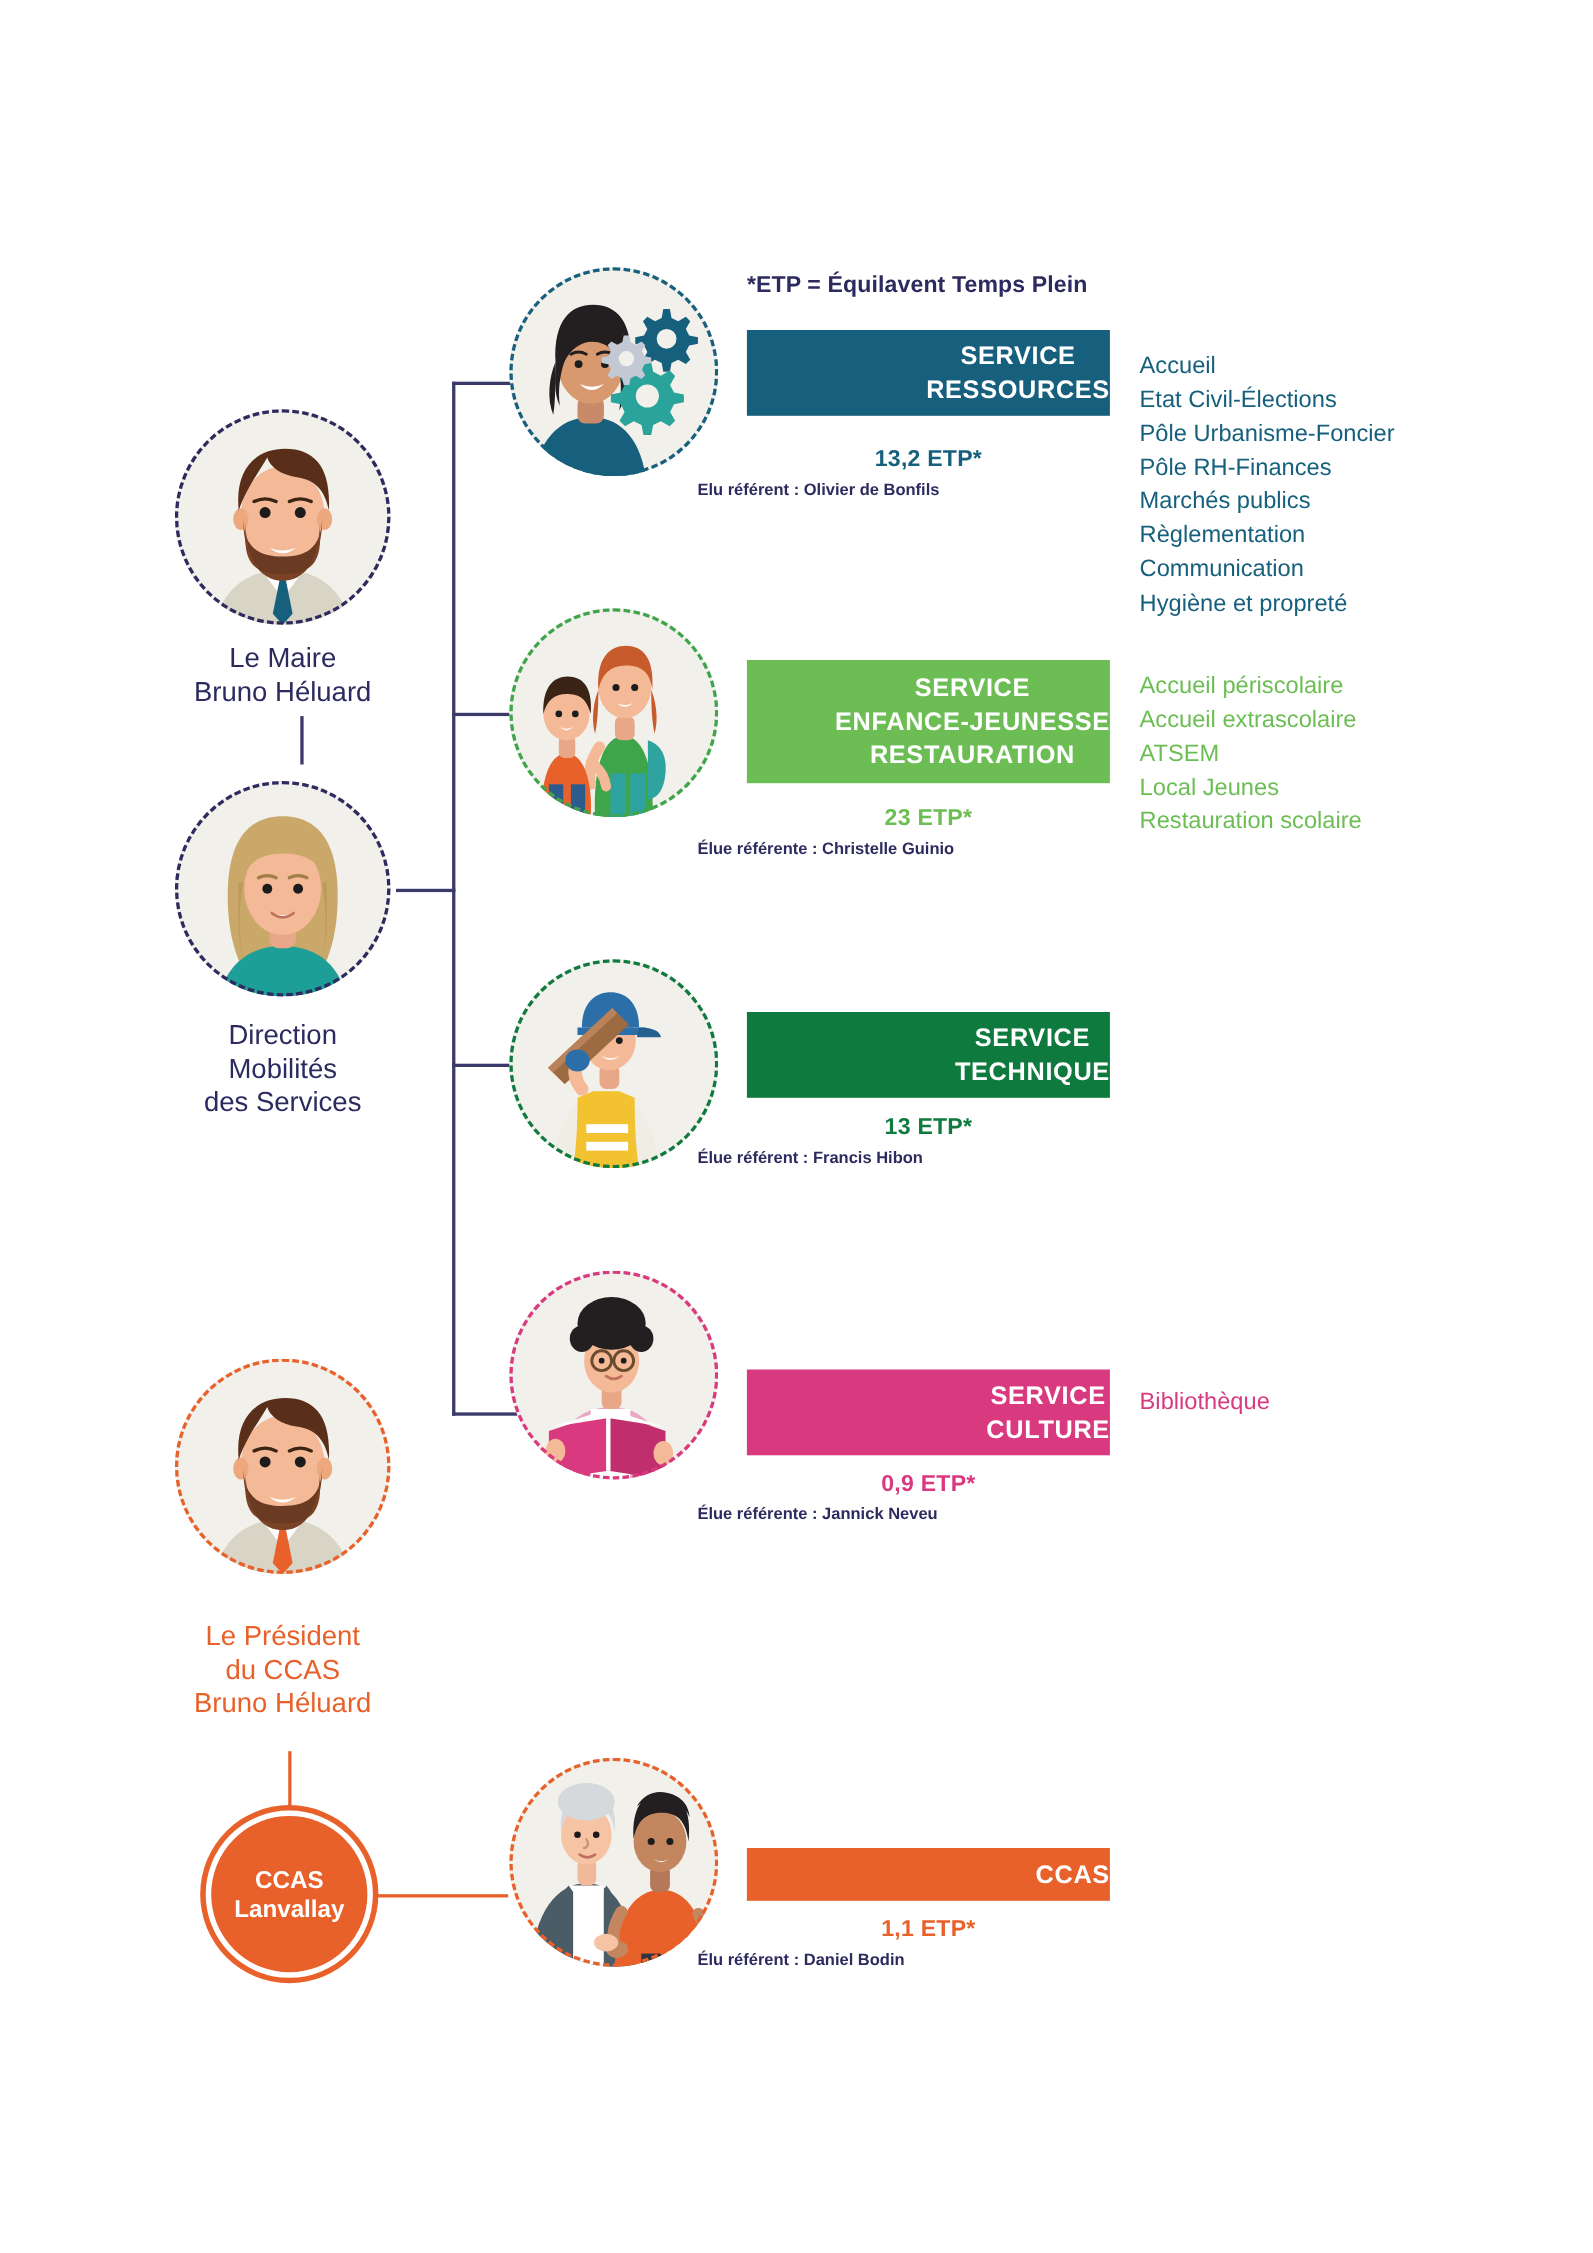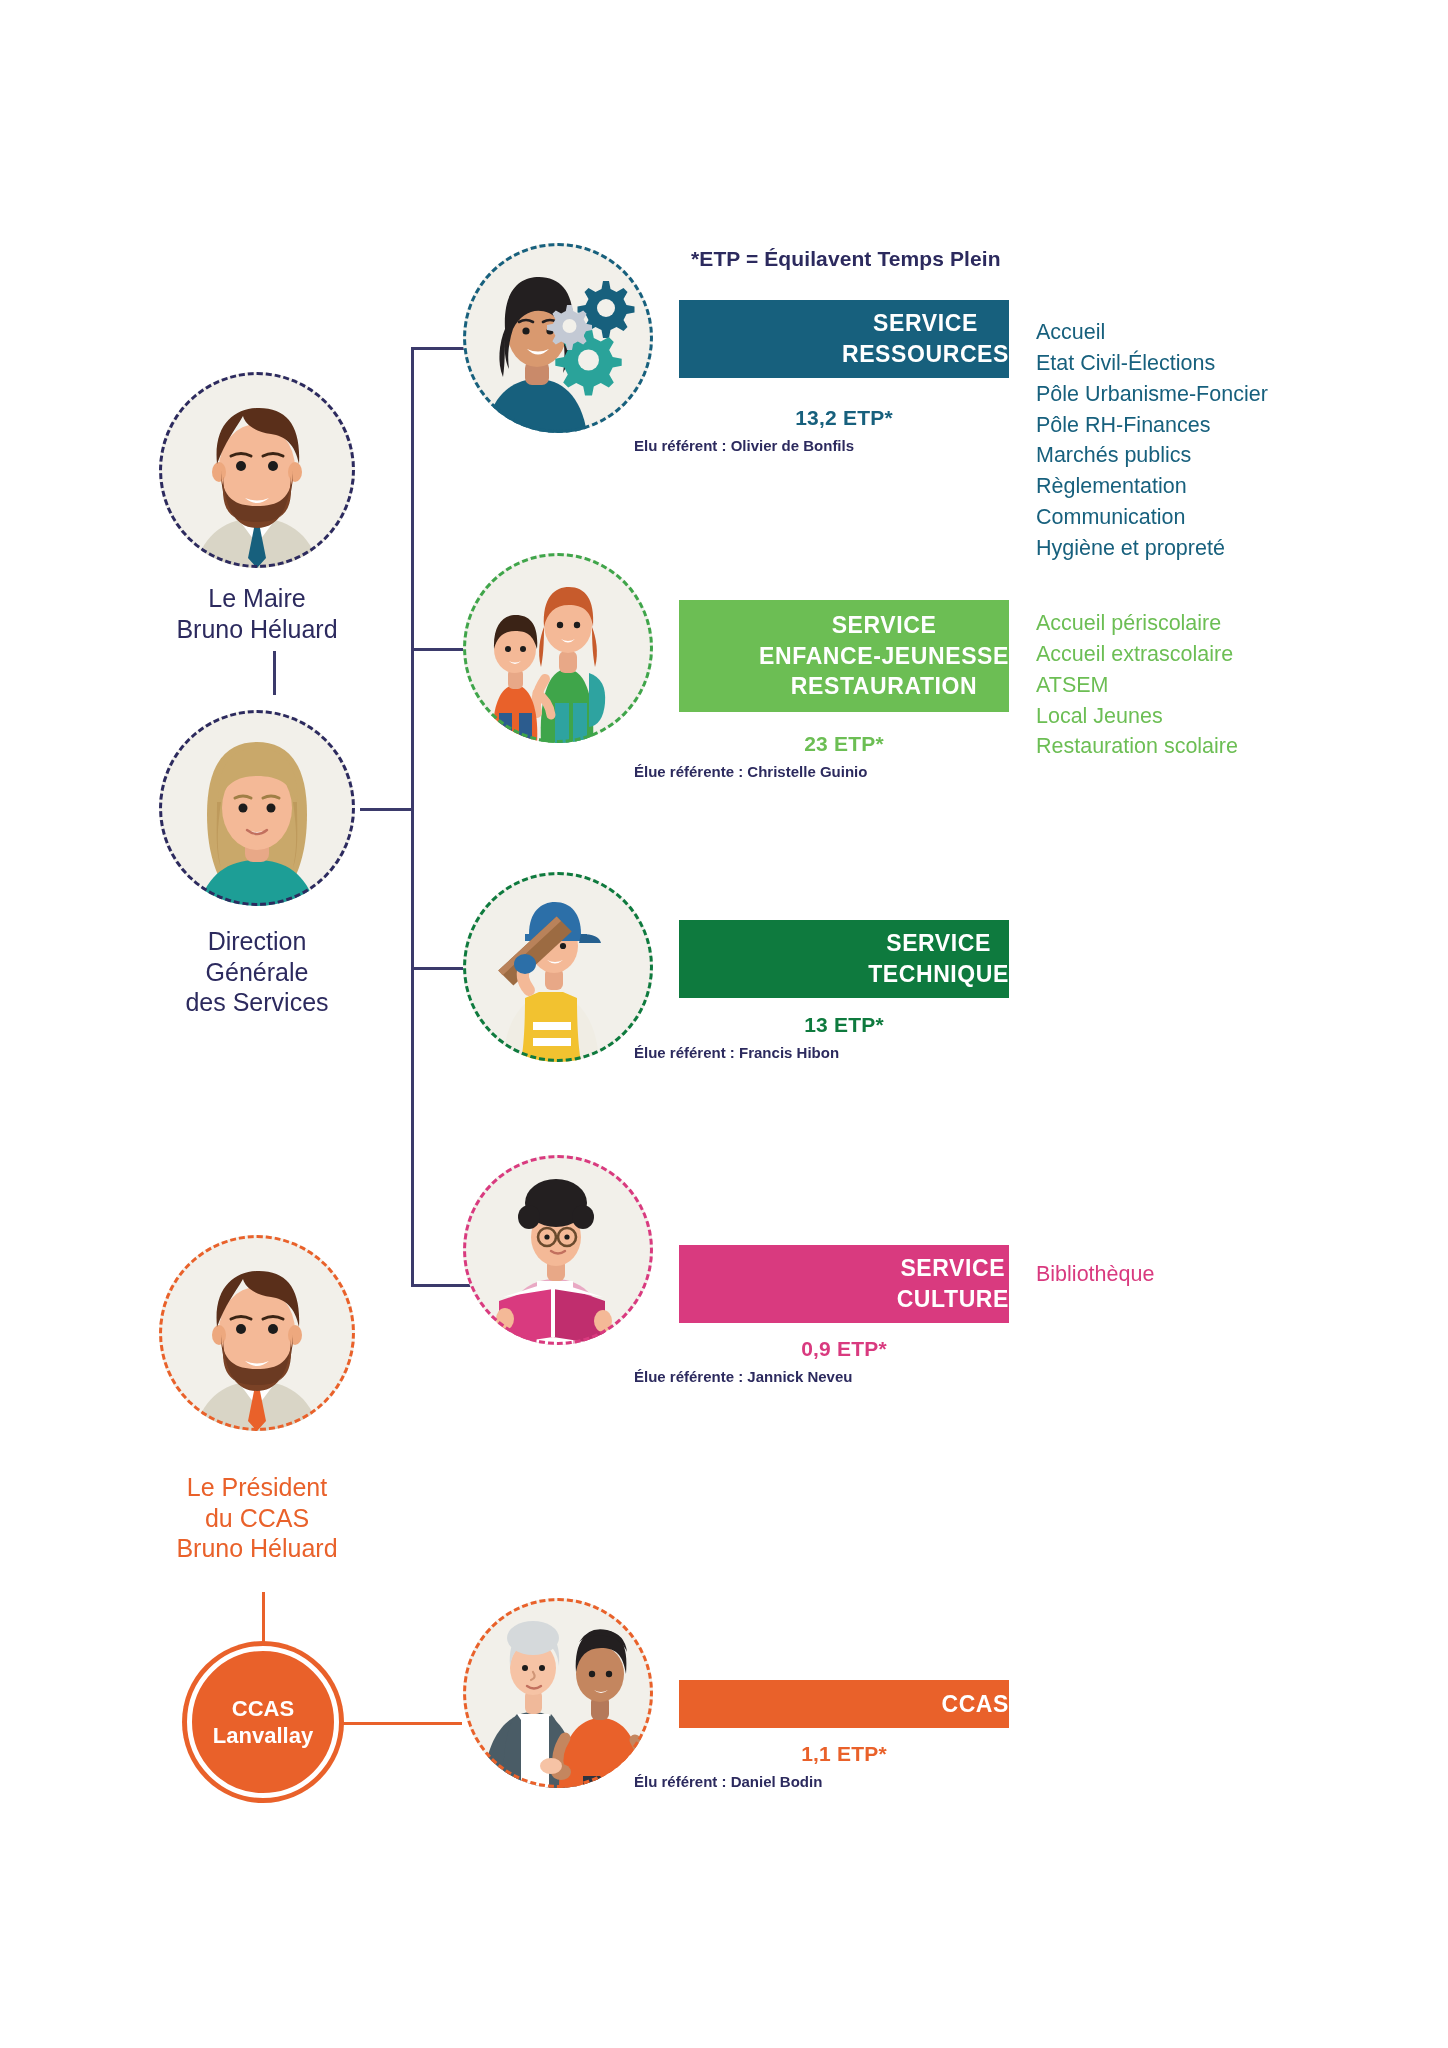--- a/index.html
+++ b/index.html
@@ -16,21 +16,20 @@
     overflow:hidden;
   }
   .abs{position:absolute;}
 
   
   .footnote{
     left:679px; top:247px;
     font-size:21px; font-weight:bold;
     color:#2C2A5E; letter-spacing:0.1px;
     white-space:nowrap;
-    margin-left:12px;
   }
 
   
   .pcircle{
     border-radius:50%;
     background:#F2F0EA;
     box-sizing:border-box;
     overflow:hidden;
   }
   .dash-ring{
@@ -195,21 +194,21 @@
       <path d="M104 88 Q112 84 120 88" stroke="#A07F46" stroke-width="3" fill="none" stroke-linecap="round"></path>
 
       <path d="M88 120 Q98 130 108 120 Q98 124 88 120 Z" fill="#FFFFFF"></path>
       <path d="M88 120 Q98 128 108 120" stroke="#C2705E" stroke-width="2.4" fill="none" stroke-linecap="round"></path>
     </svg>
   </div>
   <div class="abs dash-ring" style="left:159px; top:710px; width:196px; height:196px;"></div>
 
   <div class="abs leftlabel" style="left:92px; top:926px;">
     <span class="l1">Direction</span>
-    <span class="l1">Générale</span>
+    <span class="l1">Mobilités</span>
     <span class="l1">des Services</span>
   </div>
 
   <div class="abs pcircle" style="left:159px; top:1235px; width:196px; height:196px;">
     <svg viewBox="0 0 196 196" width="196" height="196" aria-hidden="true">
       <circle cx="98" cy="98" r="98" fill="#F2F0EA"></circle>
       <path d="M36 196 C44 160 70 146 98 146 C126 146 152 160 160 196 Z" fill="#D9D5C6"></path>
       <path d="M80 148 L98 172 L116 148 L108 142 L88 142 Z" fill="#FFFFFF"></path>
       <path d="M92 146 L104 146 L101 156 L107 186 L98 196 L89 186 L95 156 Z" fill="#E9612A"></path>
       <rect x="85" y="126" width="26" height="24" rx="8" fill="#E8A887"></rect>

